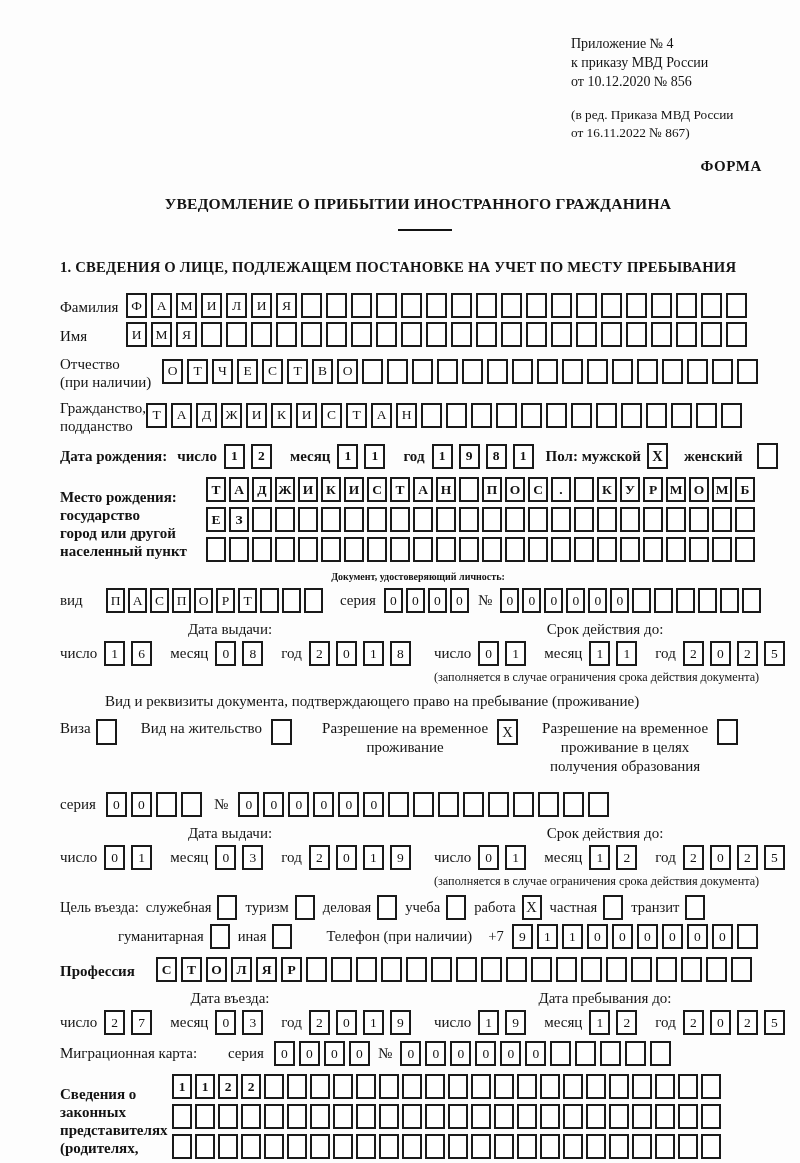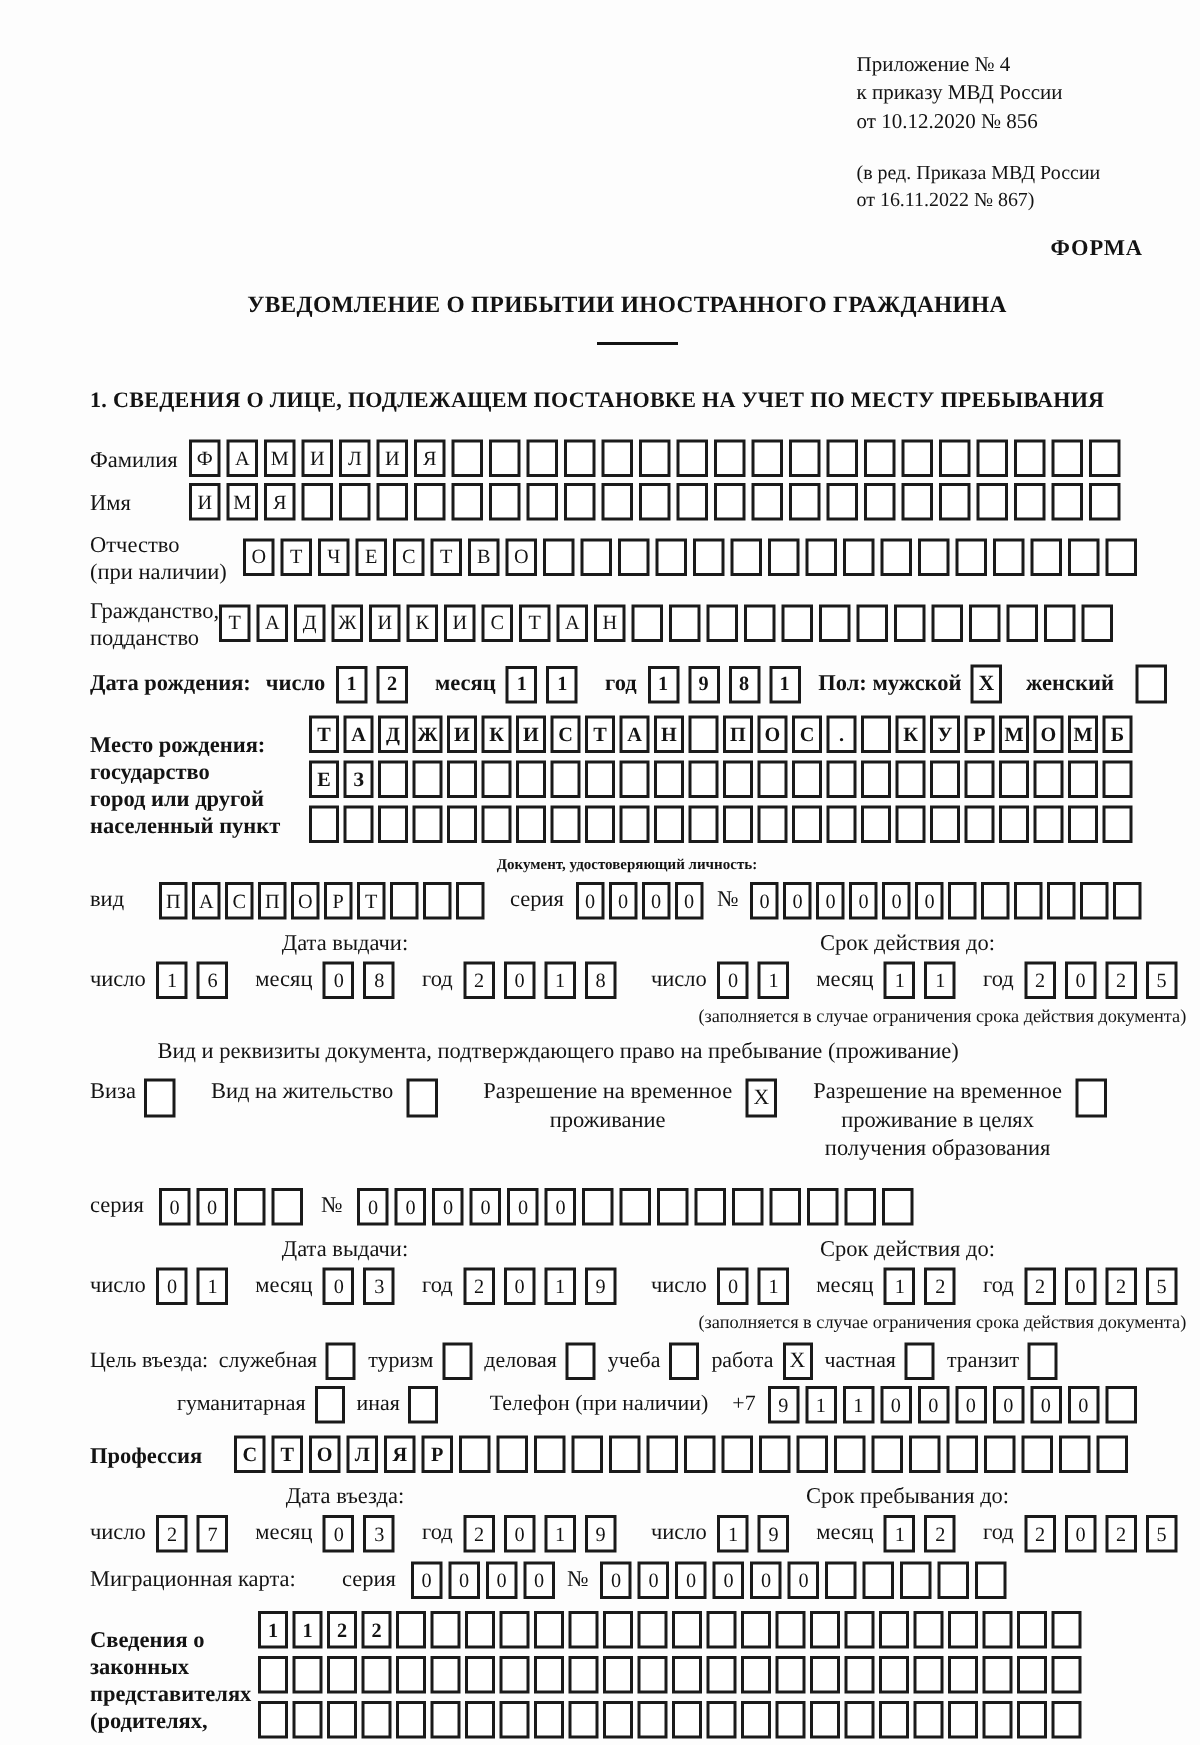--- a/index.html
+++ b/index.html
@@ -37,21 +37,21 @@
   .dgroup{display:inline-flex;align-items:center;flex:none;}
   .dgroup .dlabel{padding:0 7px 0 12px;flex:none;}
   .dgroup .dlabel:first-child{padding-left:0;}
   .dgroup .cells .cell{margin-right:6px;}
   .dates-block{margin-top:8px;margin-bottom:6px;}
   .dates-block .cols{display:flex;align-items:flex-start;}
   .dcol-left{width:374px;flex:none;}
   .dcol-right{flex:1;}
   .dheading{text-align:center;margin-bottom:3px;}
   .dcol-left .dheading{width:340px;}
-  .dnote{font-size:12.2px;text-align:right;margin-top:4px;white-space:nowrap;}
+  .dnote{font-size:12.2px;text-align:left;margin-top:4px;white-space:nowrap;}
   
   .text-line{line-height:20px;margin-bottom:4px;margin-left:45px;}
   .res-options{display:flex;align-items:flex-start;margin:8px 0 16px;}
   .opt{display:inline-flex;align-items:flex-start;}
   .opt .checkbox{margin-left:9px;}
   .opt-lines{text-align:center;line-height:19px;}
   .m-r-lg{margin-right:30px;}
   .m-r-md{margin-right:24px;}
   
   .optlist{display:inline-flex;align-items:flex-start;flex-wrap:nowrap;}
@@ -629,21 +629,21 @@
         <span class="cell"></span>
       </span>
   </div>
 
   <div class="dates-block">
     <div class="cols">
       <div class="dcol-left">
           <div class="dheading">Дата въезда:</div>
         </div>
       <div class="dcol-right">
-          <div class="dheading">Срок пребывания до:</div>
+          <div class="dheading">Дата пребывания до:</div>
         </div>
     </div>
     <div class="cols">
       <div class="dcol-left"><span class="dgroup">
             <span class="dlabel">число</span>
             <span class="cells">
               <span class="cell">2</span>
               <span class="cell">7</span>
             </span>
             <span class="dlabel">месяц</span>

